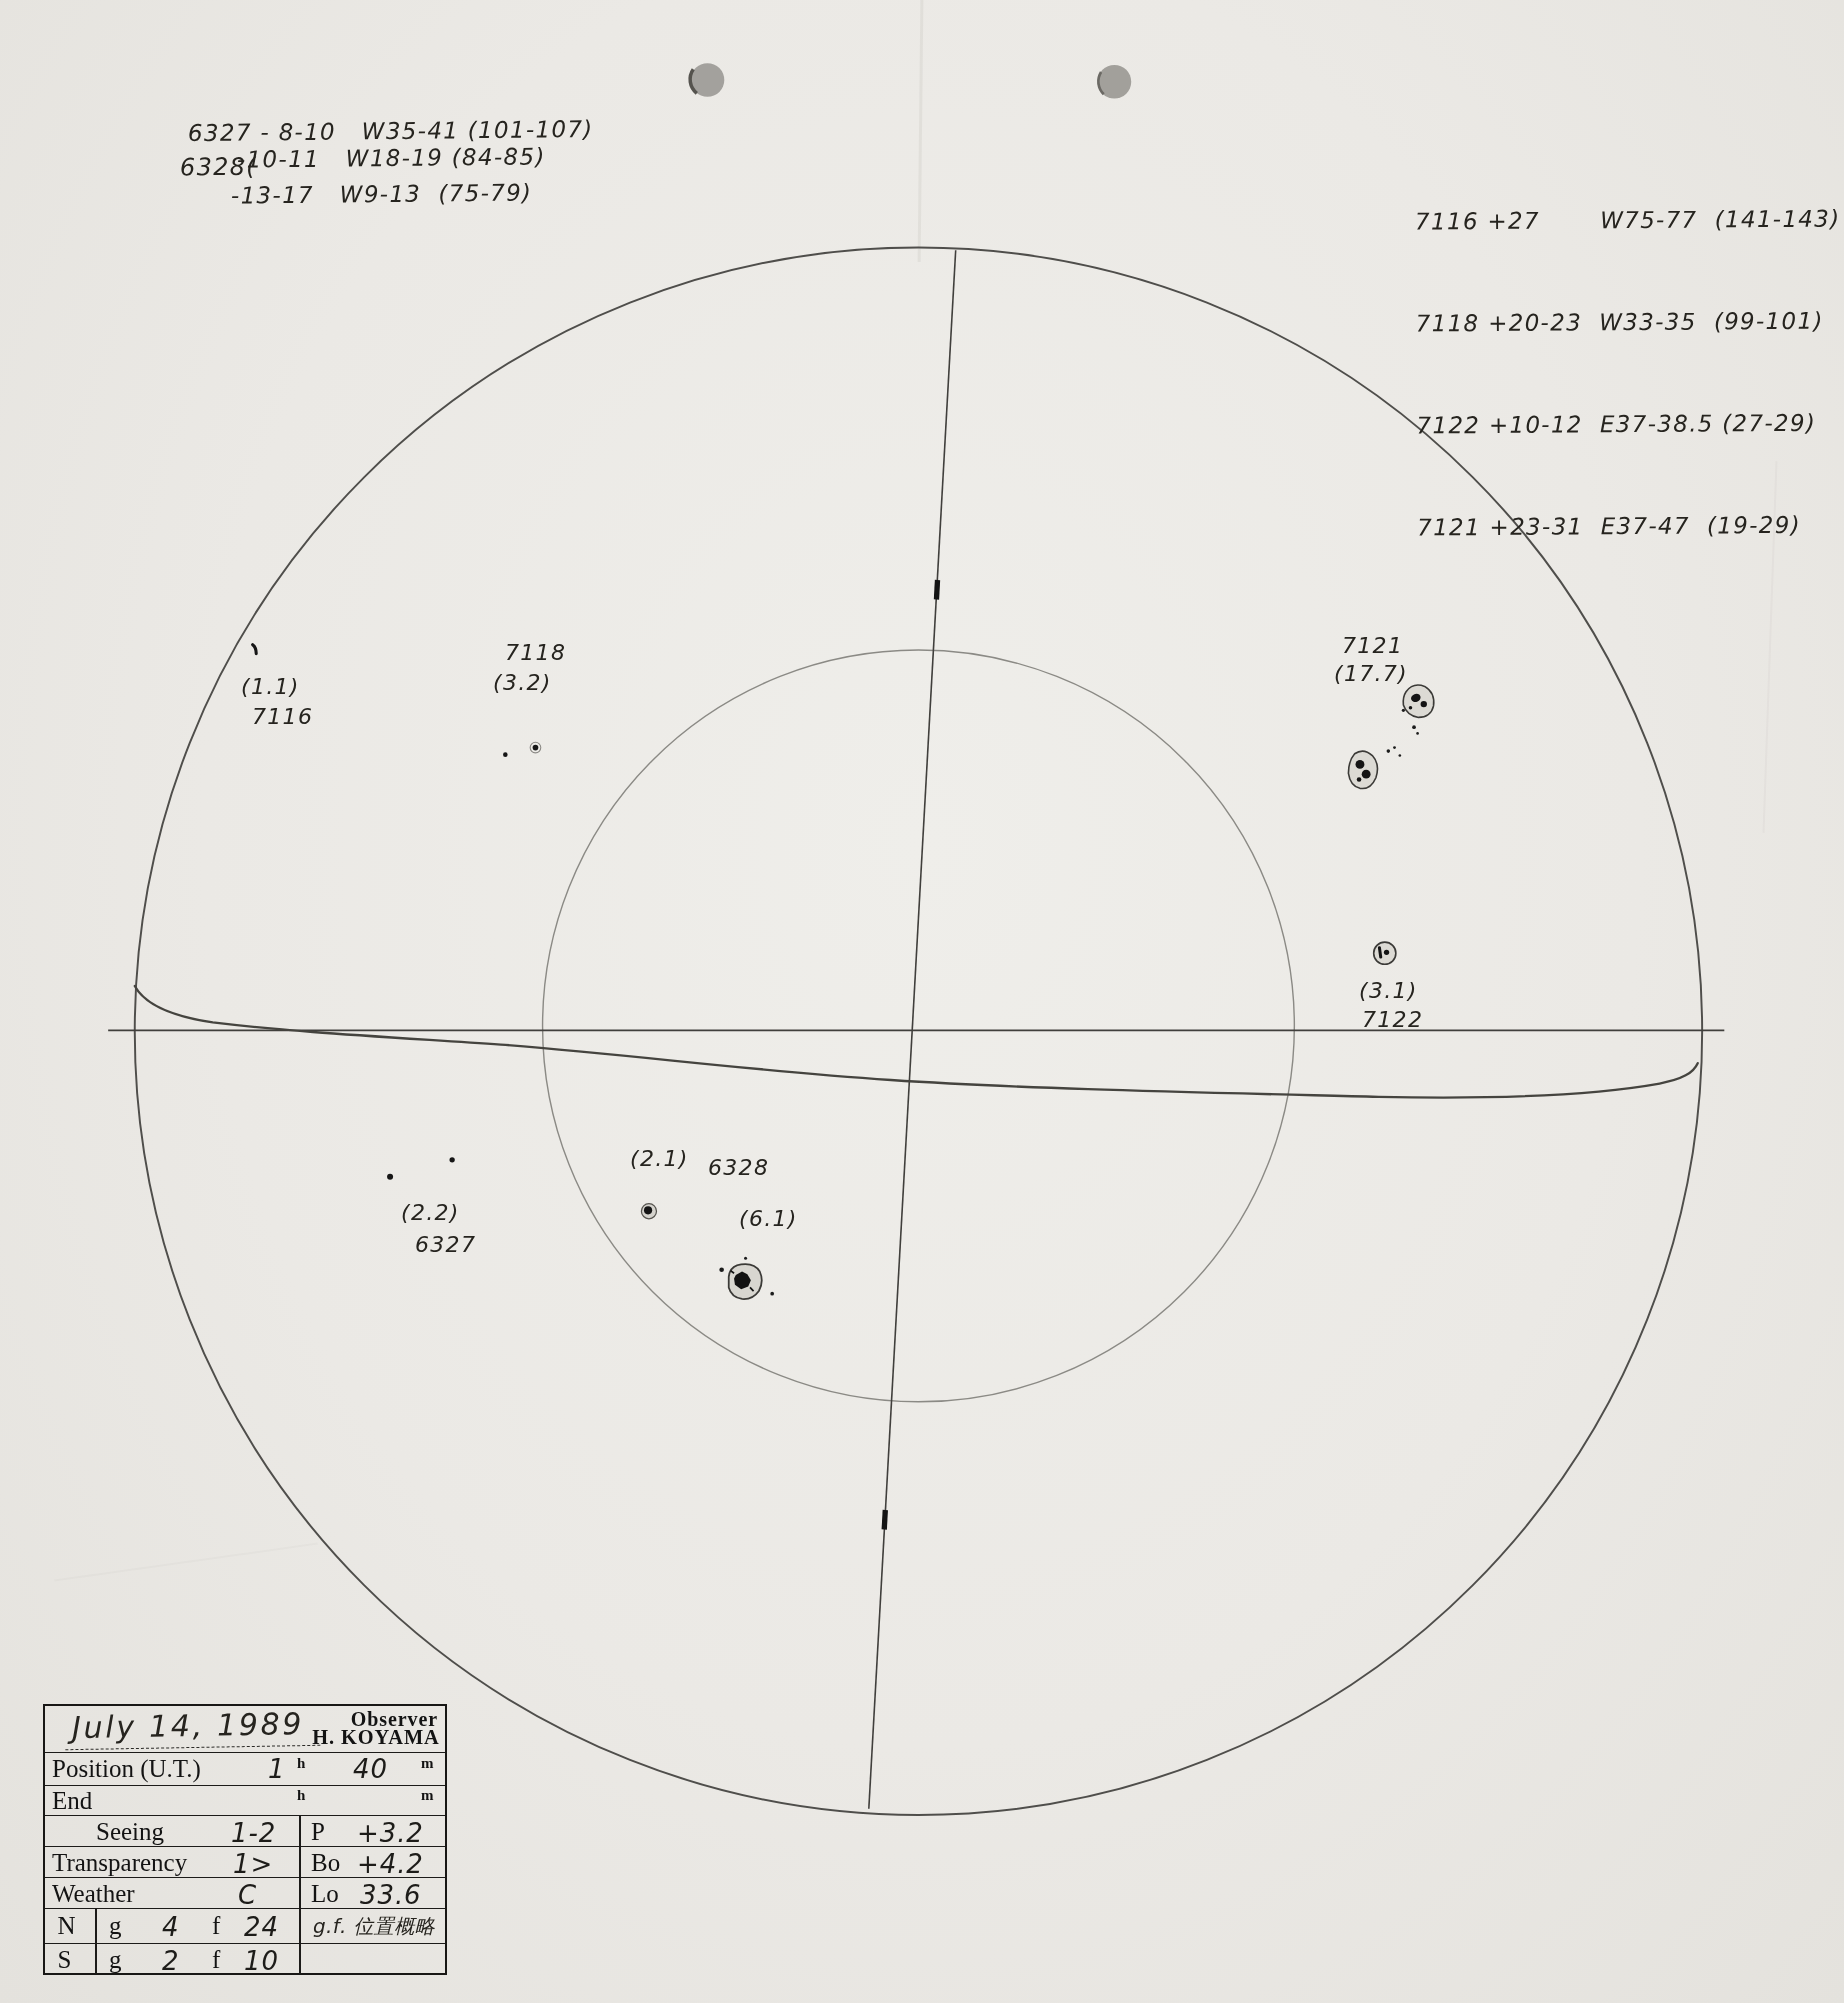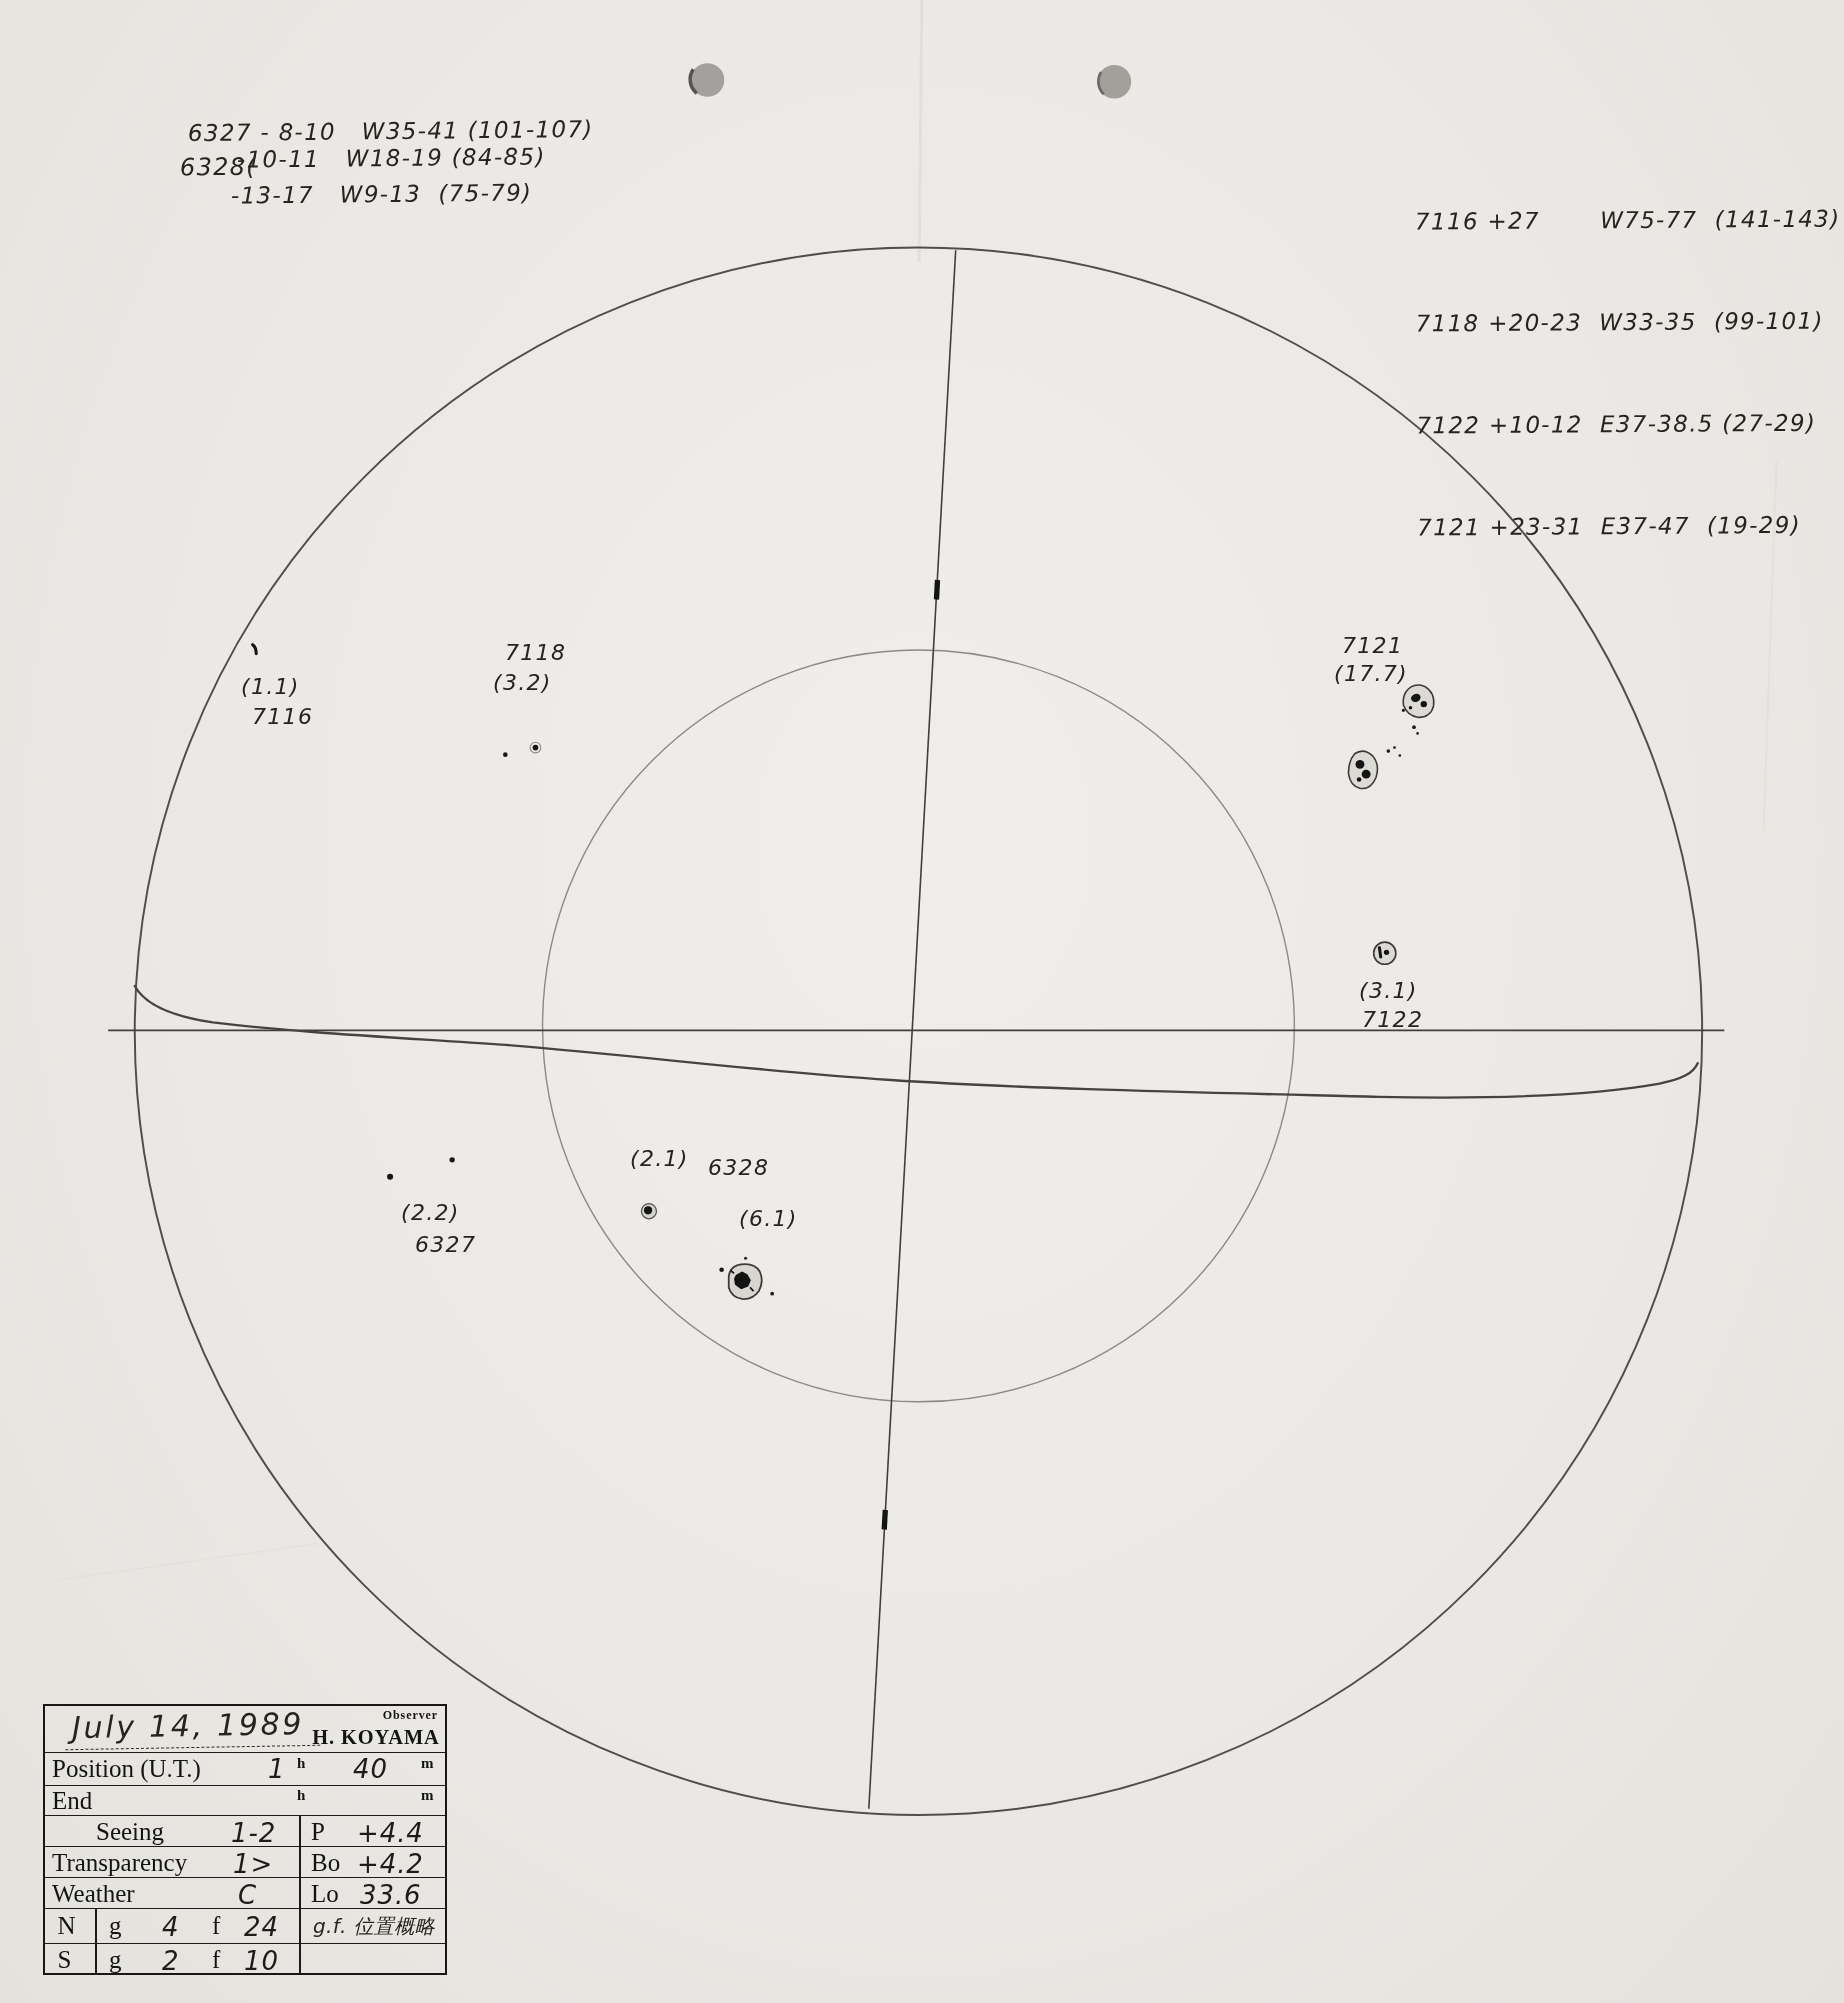--- a/index.html
+++ b/index.html
@@ -153,21 +153,21 @@
 <div class="abs hand lbl" style="left:708px;top:1155px;">6328</div>
 <div class="abs hand lbl" style="left:739px;top:1206px;">(6.1)</div>
 
 <div class="abs hand lbl" style="left:401px;top:1200px;">(2.2)</div>
 <div class="abs hand lbl" style="left:415px;top:1232px;">6327</div>
 
 <div class="abs" id="obs-table">
 
   <div class="trow" style="top:0;height:46px;">
     <span class="abs hand" style="left:19.5px;top:1.8px;font-size:30px;letter-spacing:2.7px;border-bottom:1.8px dashed #2b2a27;padding:0 16px 3.5px 7px;transform:rotate(-1deg);">July 14, 1989</span>
-    <span class="abs print" style="right:7px;top:1.8px;font-size:12px;font-weight:bold;letter-spacing:0.9px;">Observer</span>
+    <span class="abs print" style="right:7px;top:1.8px;font-size:20px;font-weight:bold;letter-spacing:0.9px;">Observer</span>
     <span class="abs print" style="right:5.3px;top:19.5px;font-size:20.4px;font-weight:bold;letter-spacing:0.9px;">H. KOYAMA</span>
   </div>
 
   <div class="trow bline" style="top:46px;height:33px;">
     <span class="abs print" style="left:7px;top:1.8px;">Position (U.T.)</span>
     <span class="abs hv" style="left:223px;top:0.9px;">1</span>
     <span class="abs small-unit" style="left:252px;top:1.8px;">h</span>
     <span class="abs hv" style="left:308px;top:0.9px;">40</span>
     <span class="abs small-unit" style="left:376px;top:1.8px;">m</span>
   </div>
@@ -175,21 +175,21 @@
   <div class="trow bline" style="top:79px;height:30px;">
     <span class="abs print" style="left:7px;top:0.9px;">End</span>
     <span class="abs small-unit" style="left:252px;top:0.9px;">h</span>
     <span class="abs small-unit" style="left:376px;top:0.9px;">m</span>
   </div>
 
   <div class="trow bline" style="top:109px;height:31px;">
     <span class="abs print" style="left:7px;top:1.8px;margin-left:44px;">Seeing</span>
     <span class="abs hv" style="left:186px;top:1.8px;">1-2</span>
     <span class="abs print" style="left:266px;top:1.8px;">P</span>
-    <span class="abs hv" style="left:312px;top:1.8px;">+4.4</span>
+    <span class="abs hv" style="left:312px;top:1.8px;">+3.2</span>
   </div>
 
   <div class="trow bline" style="top:140px;height:31px;">
     <span class="abs print" style="left:7px;top:1.8px;">Transparency</span>
     <span class="abs hv" style="left:188px;top:1.8px;">1&gt;</span>
     <span class="abs print" style="left:266px;top:1.8px;">Bo</span>
     <span class="abs hv" style="left:312px;top:1.8px;">+4.2</span>
   </div>
 
   <div class="trow bline" style="top:171px;height:31px;">

